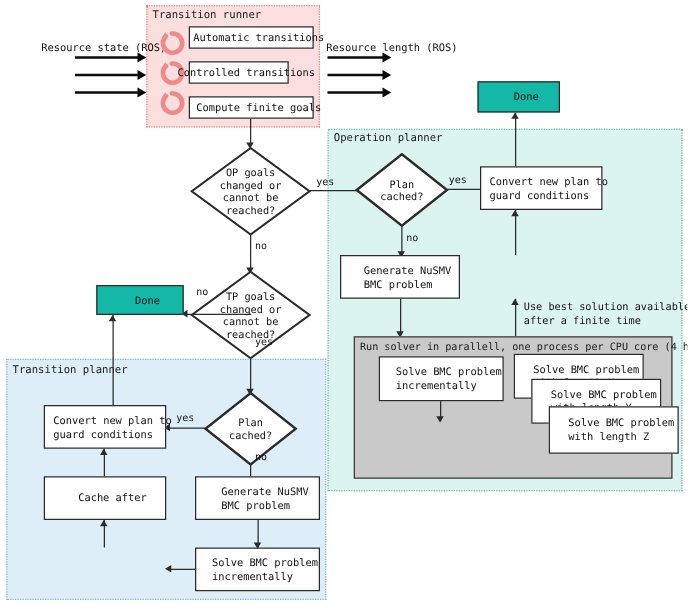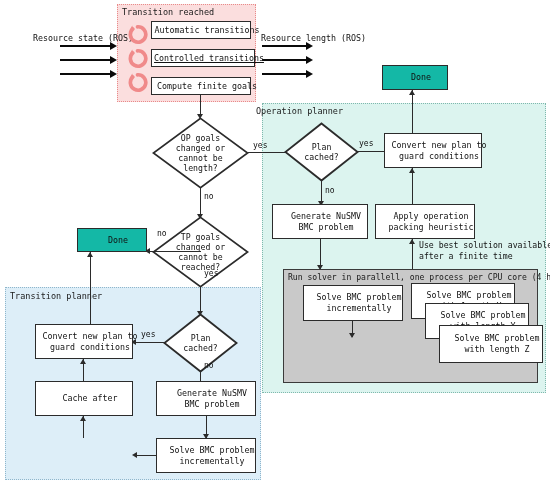--- a/index.html
+++ b/index.html
@@ -44,21 +44,21 @@
     border:1.4px solid #2b2b2b;
     display:flex;
     align-items:center;
     justify-content:flex-start;
     padding-left:7px;
     font-size:8.3px;
     line-height:11px;
     color:#111111;
     white-space:pre;
   }
-  .box.center{justify-content:center;padding-left:12px;text-align:center;}
+  .box.center{justify-content:center;padding-left:12px;}
   .done{
     background:#14b8a6;
   }
   .diamond{
     position:absolute;
     box-sizing:border-box;
   }
   .diamond .dshape{
     position:absolute;left:0;top:0;width:100%;height:100%;
   }
@@ -102,24 +102,24 @@
     font-size:8.2px;line-height:11px;
     color:#111111;white-space:pre;
   }
 </style>
 </head>
 <body>
 
 <div id="canvas">
 
   <div class="grp runner" style="left:117px;top:4px;width:139px;height:98px;"></div>
-  <div class="grp-label" style="left:122px;top:7px;">Transition reached</div>
+  <div class="grp-label" style="left:122px;top:7px;">Transition runner</div>
 
   <div class="grp opplanner" style="left:262px;top:103px;width:284px;height:290px;"></div>
-  <div class="grp-label" style="left:256px;top:106px;">Operation planner</div>
+  <div class="grp-label" style="left:267px;top:106px;">Operation planner</div>
 
   <div class="grp tpplanner" style="left:5px;top:287px;width:256px;height:193px;"></div>
   <div class="grp-label" style="left:10px;top:291px;">Transition planner</div>
 
   <div class="iolabel" style="left:33px;top:33px;">Resource state (ROS)</div>
 
   <div class="ln lnh thick" style="left:60px;top:45px;width:52px;"></div>
   <div class="arrow ar-r" style="left:110px;top:42px;"></div>
   <div class="ln lnh thick" style="left:60px;top:59px;width:52px;"></div>
   <div class="arrow ar-r" style="left:110px;top:56px;"></div>
@@ -148,34 +148,34 @@
     </svg>
   </div>
   <div class="cyc" style="left:127px;top:72px;">
     <svg viewBox="0 0 24 24" width="21" height="21">
       <path d="M12 3.2 A8.8 8.8 0 1 1 6.6 5.6" fill="none" stroke="#f08a8a" stroke-width="4.2" stroke-linecap="round"></path>
       <path d="M6.0 1.8 L7.4 6.4 L2.8 7.2 Z" fill="#f08a8a"></path>
     </svg>
   </div>
 
   <div class="box center" style="left:151px;top:21px;width:100px;height:18px;">Automatic transitions</div>
-  <div class="box center" style="left:151px;top:49px;width:104px;height:18px;text-decoration:underline;">Controlled transitions</div>
+  <div class="box center" style="left:151px;top:49px;width:80px;height:18px;">Controlled transitions</div>
   <div class="box center" style="left:151px;top:77px;width:100px;height:18px;">Compute finite goals</div>
 
   <div class="ln lnv" style="left:200px;top:95px;height:21px;"></div>
   <div class="arrow ar-d-sm" style="left:197px;top:114px;"></div>
 
   <div class="diamond" style="left:152px;top:117px;width:97px;height:72px;">
     <svg class="dshape" viewBox="0 0 97 72" preserveAspectRatio="none">
       <polygon points="48.5,1.4 95.6,36 48.5,70.6 1.4,36" fill="#ffffff" stroke="#2b2b2b" stroke-width="1.7"></polygon>
     </svg>
     <div class="dtext">OP goals
 changed or
 cannot be
-length?</div>
+reached?</div>
   </div>
 
   <div class="ln lnh" style="left:248px;top:152px;width:60px;"></div>
   <div class="arrow ar-r-sm" style="left:303px;top:149px;"></div>
   <div class="elabel" style="left:253px;top:141px;">yes</div>
 
   <div class="ln lnv" style="left:200px;top:188px;height:28px;"></div>
   <div class="arrow ar-d-sm" style="left:197px;top:214px;"></div>
   <div class="elabel" style="left:204px;top:192px;">no</div>
 
@@ -251,22 +251,20 @@
   <div class="elabel" style="left:359px;top:139px;">yes</div>
 
   <div class="ln lnv" style="left:321px;top:181px;height:23px;"></div>
   <div class="arrow ar-d-sm" style="left:318px;top:201px;"></div>
   <div class="elabel" style="left:325px;top:186px;">no</div>
 
   <div class="box center" style="left:384px;top:133px;width:98px;height:35px;">Convert new plan to
 guard conditions</div>
   <div class="box center" style="left:272px;top:204px;width:96px;height:35px;">Generate NuSMV
 BMC problem</div>
-  <div class="box center" style="left:375px;top:204px;width:100px;height:35px;">Apply operation
-packing heuristic</div>
 
   <div class="ln lnv" style="left:412px;top:168px;height:36px;"></div>
   <div class="arrow ar-u-sm" style="left:409px;top:168px;"></div>
 
   <div class="ln lnv" style="left:412px;top:90px;height:43px;"></div>
   <div class="arrow ar-u-sm" style="left:409px;top:90px;"></div>
 
   <div class="ln lnv" style="left:320px;top:239px;height:30px;"></div>
   <div class="arrow ar-d-sm" style="left:317px;top:265px;"></div>
 

